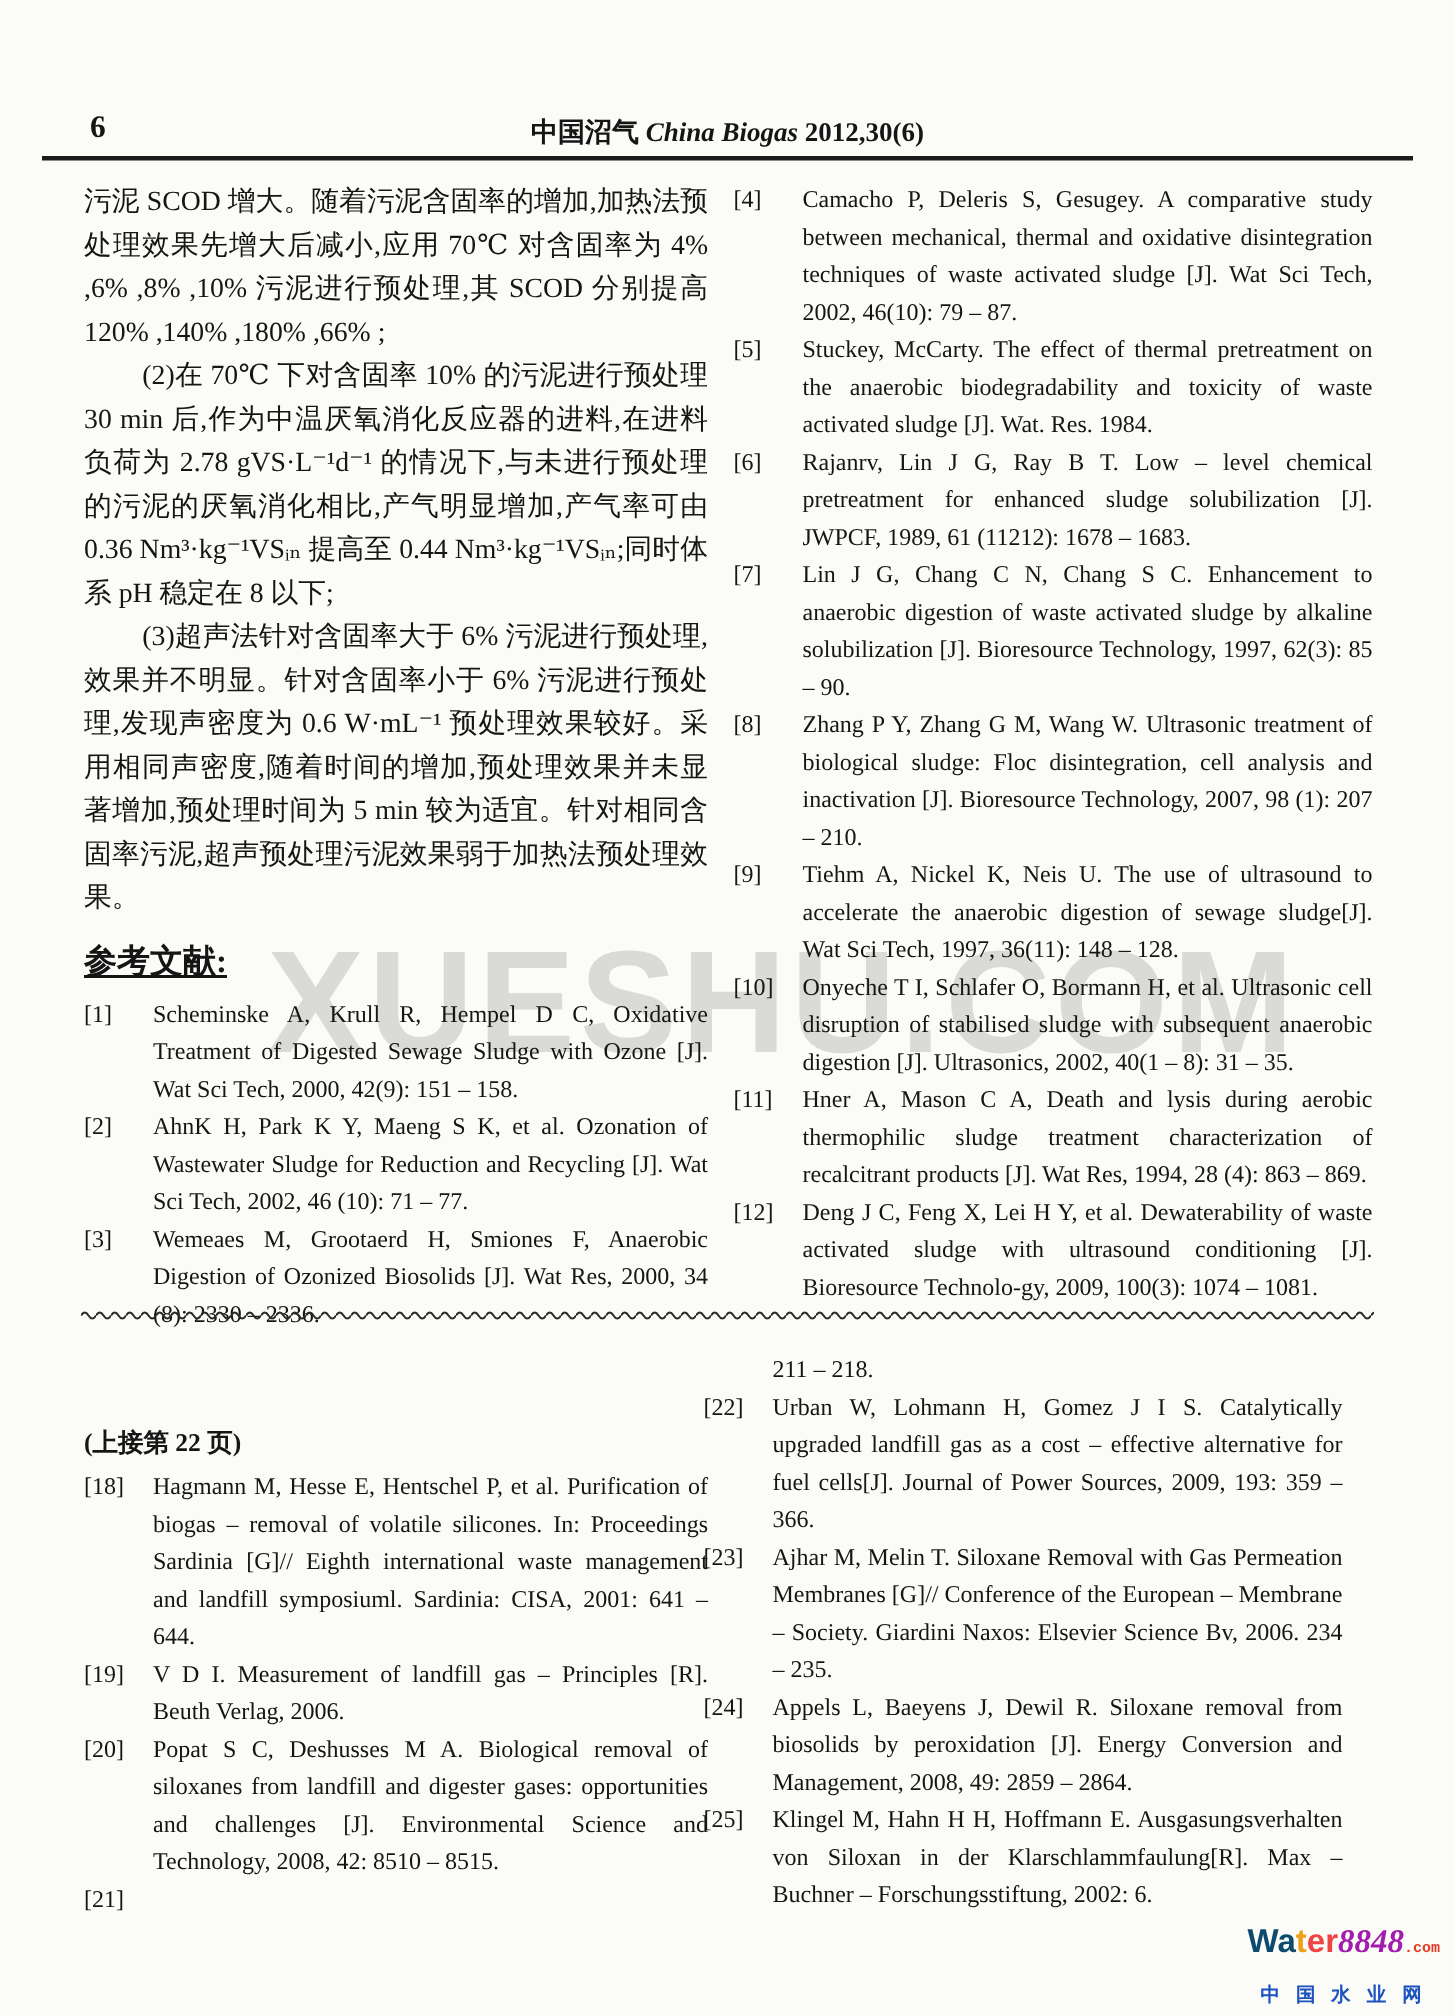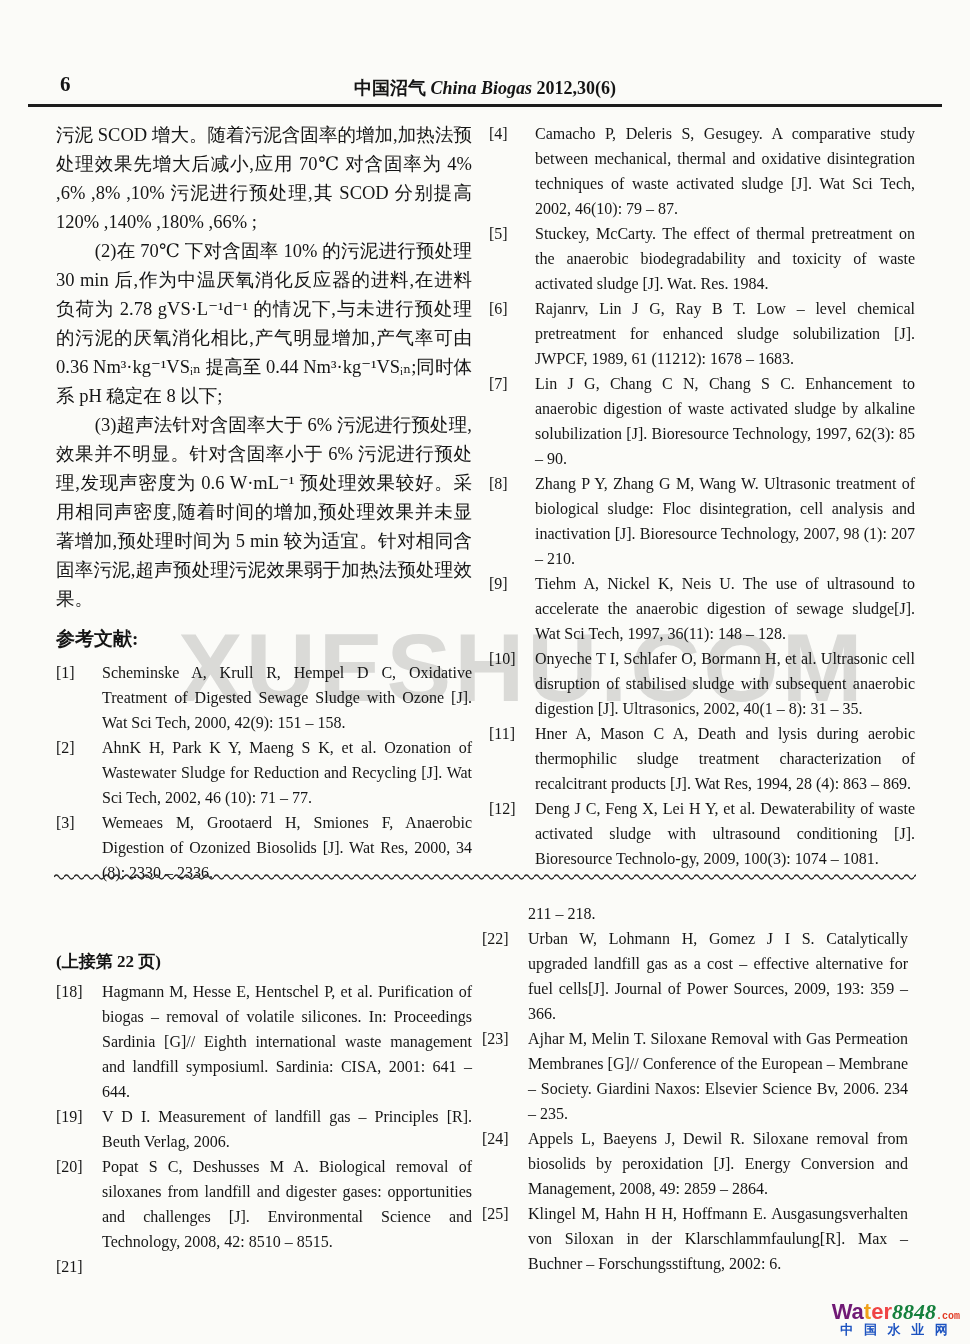--- a/index.html
+++ b/index.html
@@ -19,44 +19,44 @@
     position:absolute; left:178px; top:612px; z-index:0;
     font-family:"Liberation Sans","DejaVu Sans",sans-serif;
     font-size:97px; font-weight:bold; letter-spacing:3px; color:#cfcfcd;
     opacity:.75; user-select:none; white-space:nowrap;
   }
   
   .col { position:absolute; z-index:1; }
   .col-tl { left:56px;  top:121px; width:416px; }
   .col-tr { left:489px; top:121px; width:426px; }
   .col-bl { left:56px;  top:949px; width:416px; }
-  .col-br { left:482px; top:901px; width:426px; }
+  .col-br { left:469px; top:901px; width:426px; }
   
   .para { font-size:18.5px; line-height:29px; text-align:justify; }
   .para.indent { text-indent:2.1em; }
-  .refs-heading { font-size:19px; font-weight:bold; margin:12px 0 8px 0; }
+  .refs-heading { font-size:22px; font-weight:bold; margin:12px 0 8px 0;text-decoration:underline; }
   
   .ref { display:flex; font-size:16px; line-height:25px; }
   .ref-num { flex:0 0 46px; }
   .ref-text { flex:1; text-align:justify; }
   
   .cont-note { font-size:17px; font-weight:bold; line-height:26px; margin-bottom:4px; }
   .cont-line { font-size:16px; line-height:25px; padding-left:46px; }
   
   .wavy { position:absolute; left:54px; top:872px; width:862px; height:10px; z-index:1; }
   
   .logo { position:absolute; right:10px; bottom:8px; z-index:2; text-align:center;
           font-family:"Liberation Sans","DejaVu Sans",sans-serif; line-height:1; }
   .logo-line1 { font-size:22px; font-weight:bold; white-space:nowrap; }
-  .logo-wa { color:#701a75;margin-top:12px; }
+  .logo-wa { color:#0c4a6e;margin-top:12px; }
   .logo-t  { color:#f0a11a; }
   .logo-er { color:#ef4444; }
-  .logo-num{ color:#15803d; font-family:"Liberation Serif","DejaVu Serif",serif; font-style:italic; }
+  .logo-num{ color:#a21caf; font-family:"Liberation Serif","DejaVu Serif",serif; font-style:italic; }
   .logo-com{ color:#e23b25; font-size:10px;font-family:Liberation Mono, monospace; }
-  .logo-line2 { color:#1d53c0; font-size:13px; font-weight:bold; letter-spacing:3.5px; margin-top:0; white-space:nowrap; }
+  .logo-line2 { color:#1d53c0; font-size:13px; font-weight:bold; letter-spacing:3.5px; margin-top:18px; white-space:nowrap; }
 </style>
 </head>
 <body>
 
 <div class="page">
 
   <div class="watermark">XUESHU.COM</div>
 
   <div class="page-num">6</div>
   <div class="journal-title">

